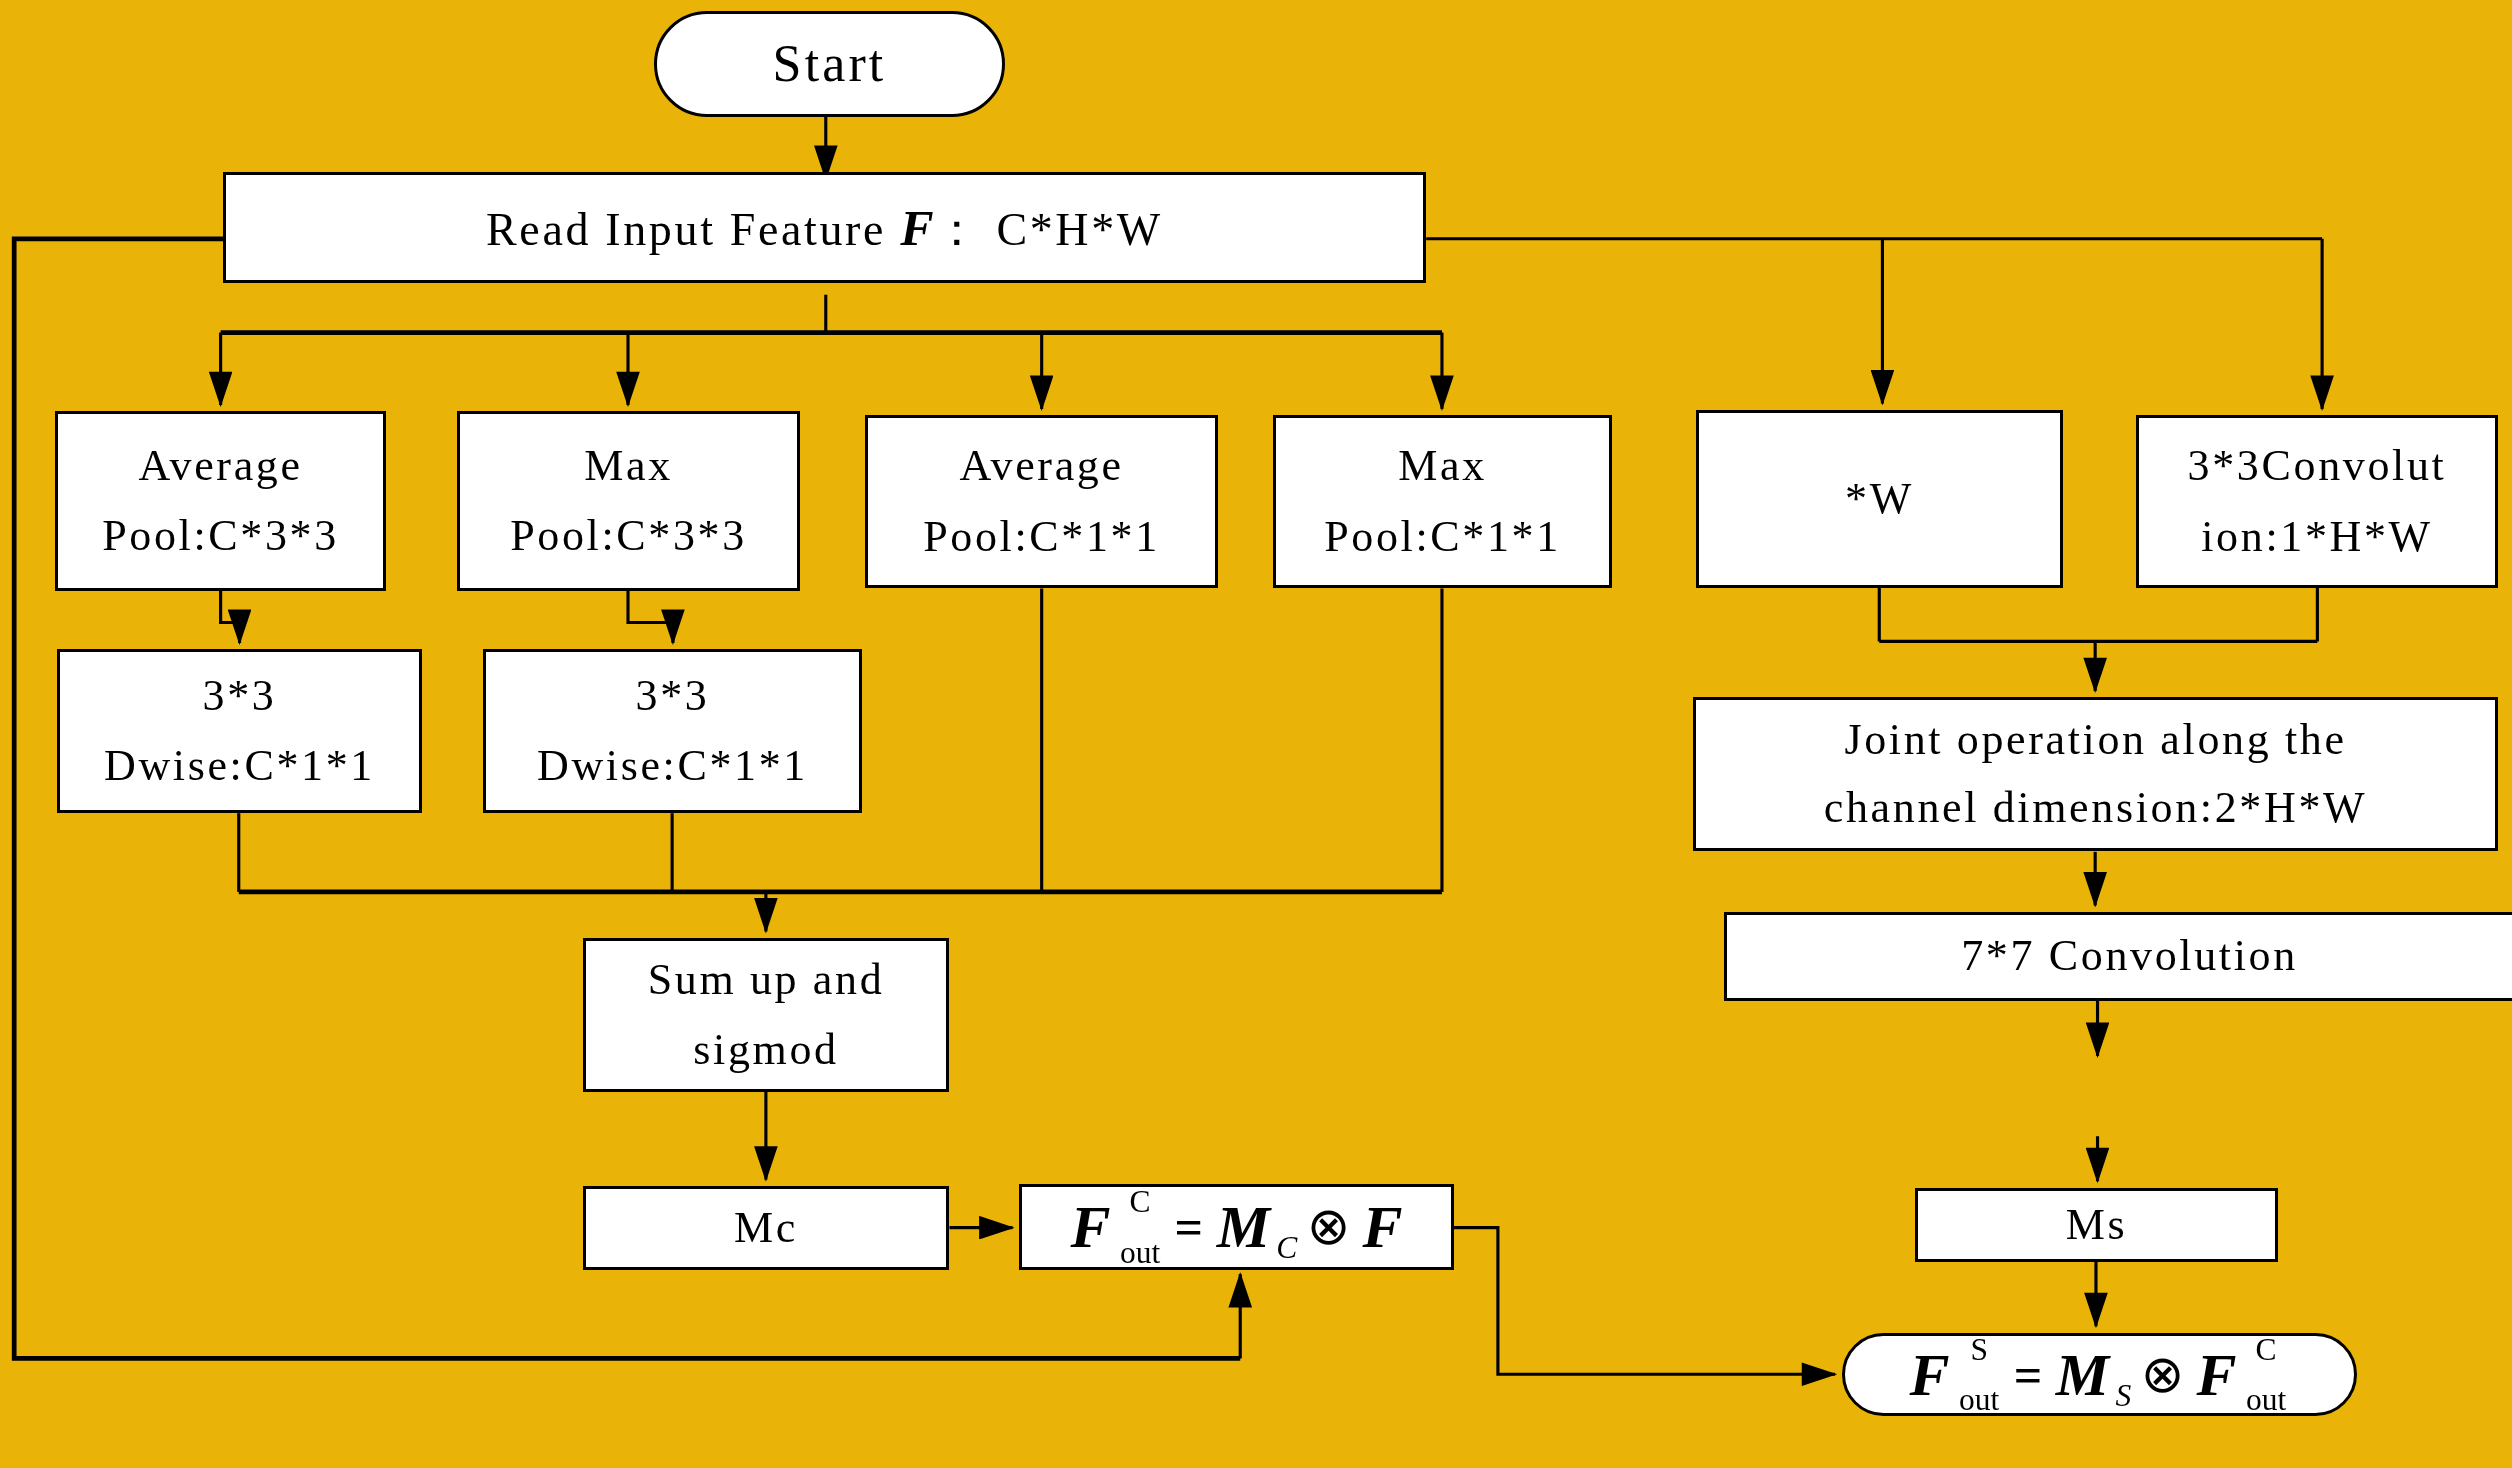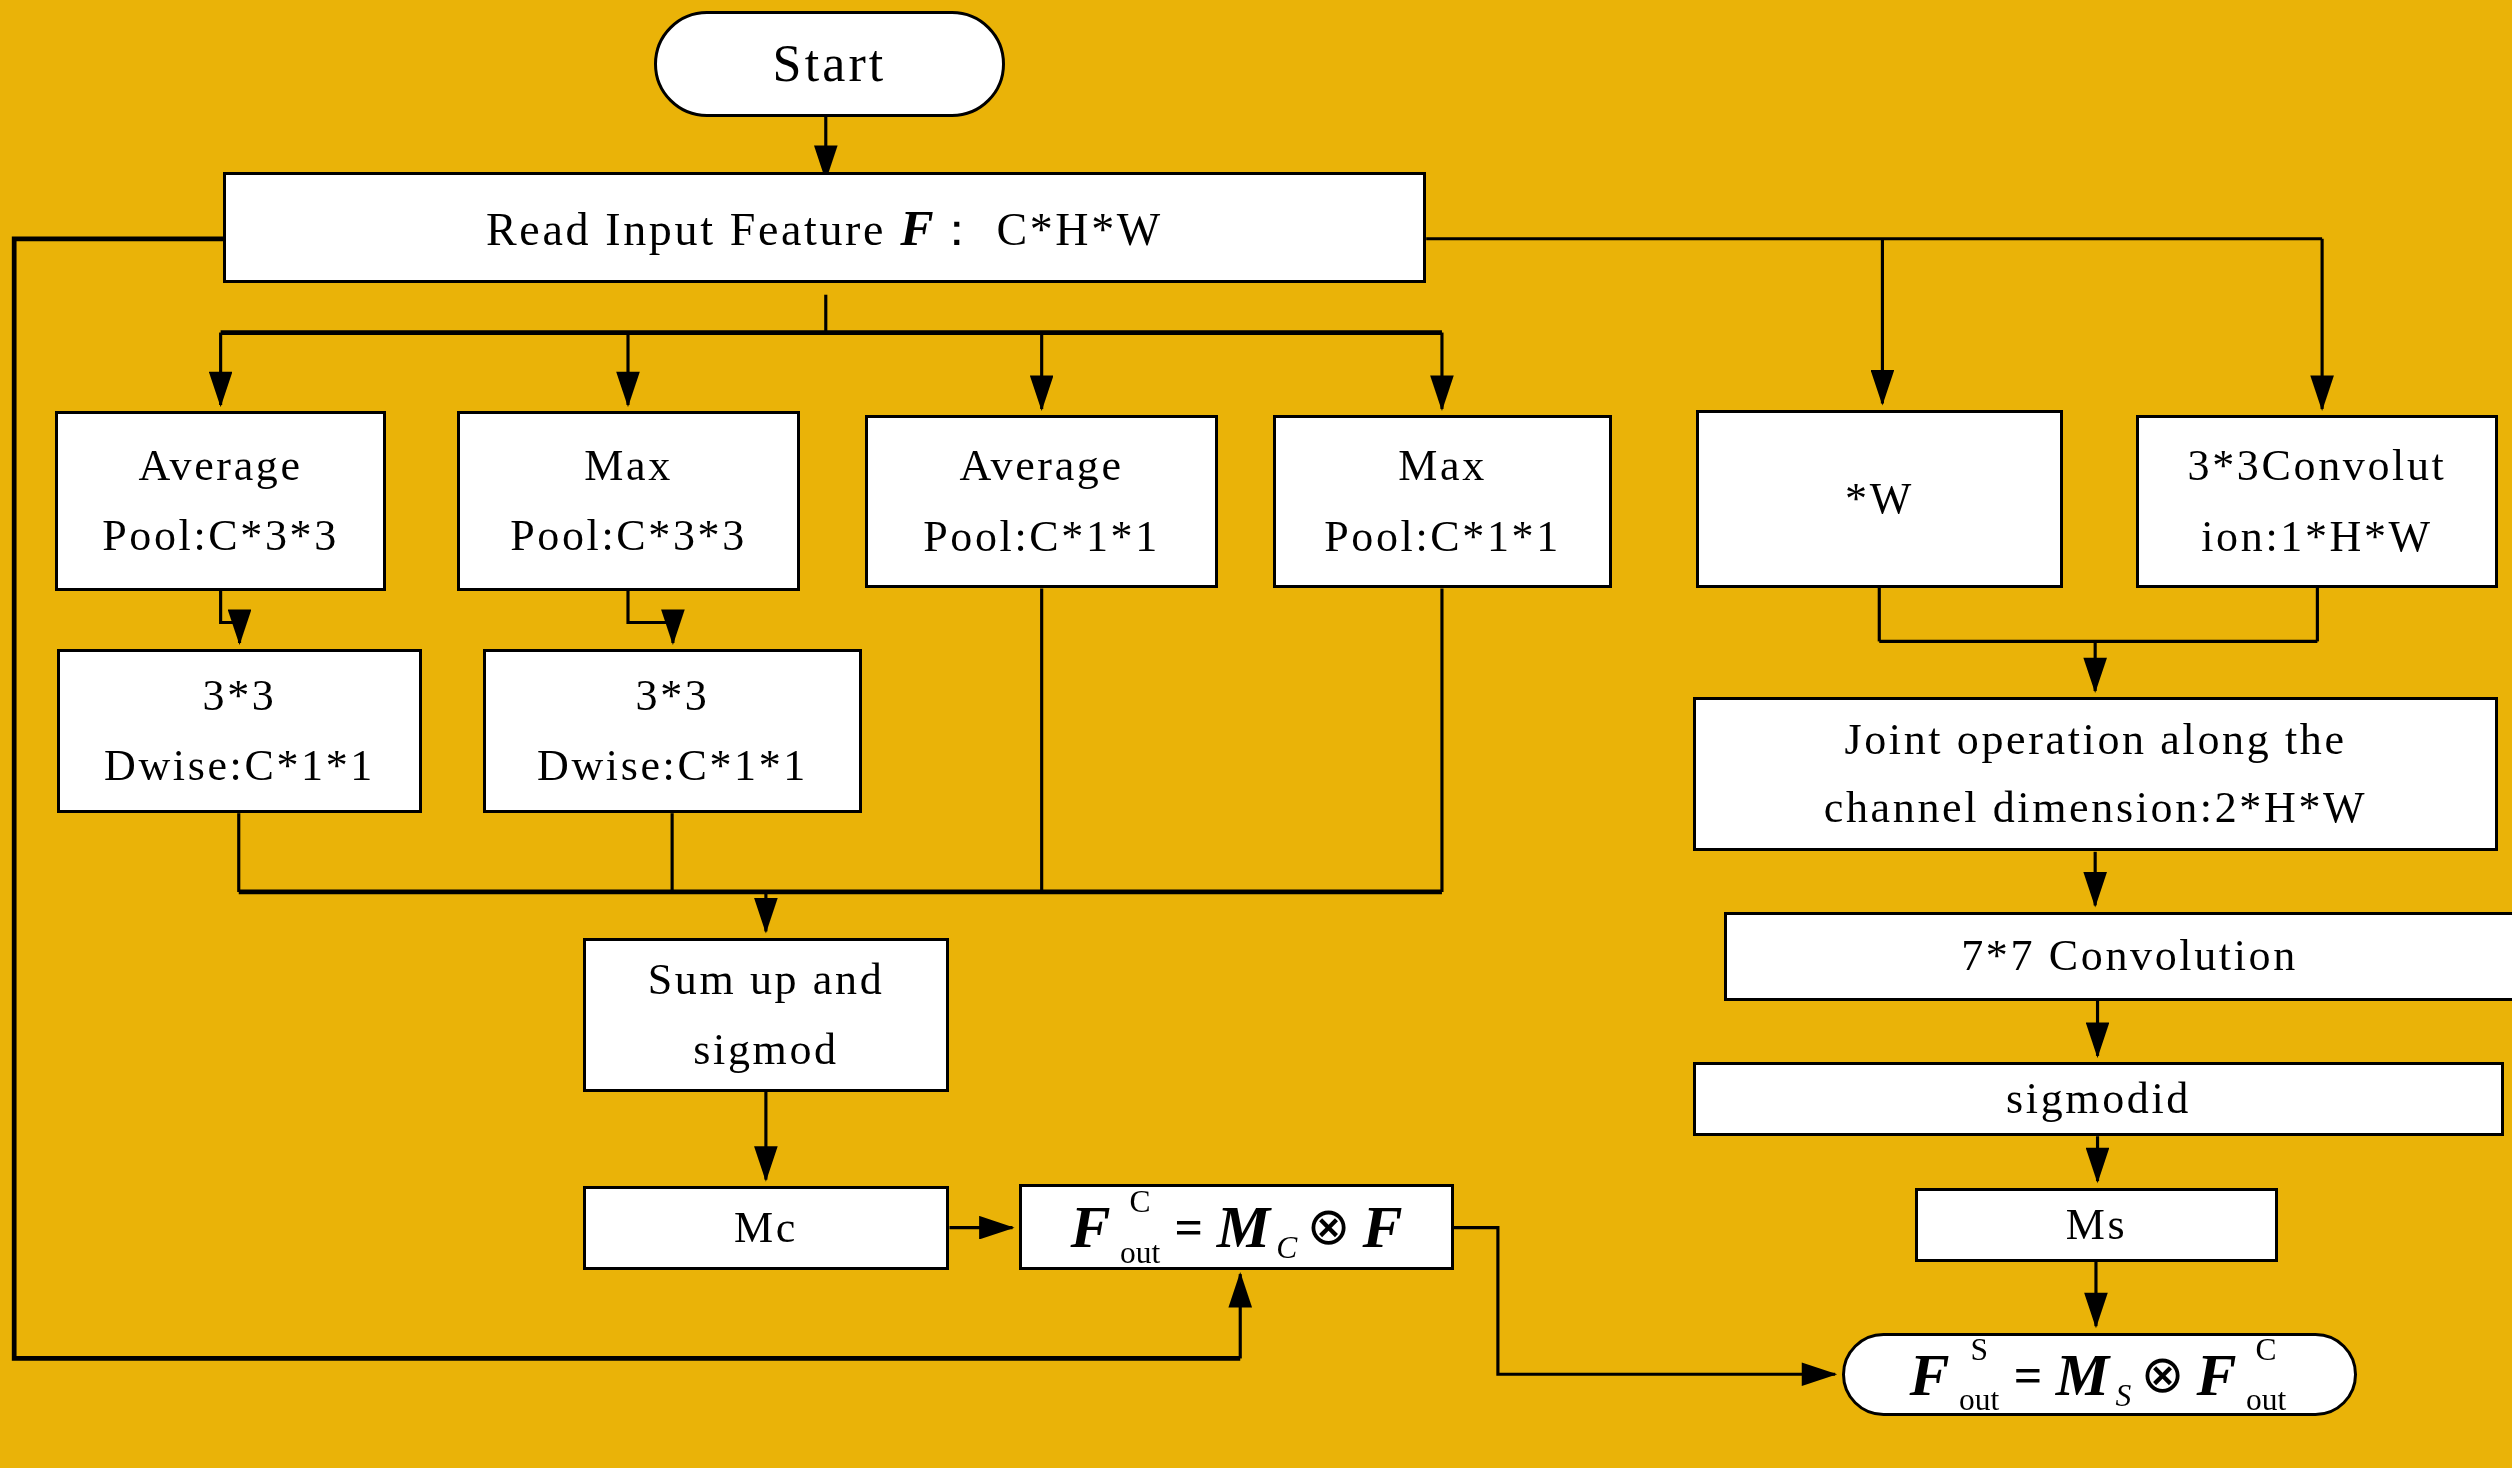--- a/index.html
+++ b/index.html
@@ -126,23 +126,20 @@
 
   <div class="node" style="left:1693px;top:697px;width:805px;height:154px;line-height:1.55;">
     <span class="ln">Joint operation along the</span>
     <span class="ln">channel dimension:2*H*W</span>
   </div>
 
   <div class="node" style="left:1693px;top:912px;width:811px;height:89px;margin-left:31px;">
     <span class="ln">7*7 Convolution</span>
   </div>
 
-  <div class="node" style="left:1693px;top:1062px;width:811px;height:74px;">
-    <span class="ln">sigmodid</span>
-  </div>
 
   <div class="node" style="left:1915px;top:1188px;width:363px;height:74px;justify-content:center;">
     <span class="ln">Ms</span>
   </div>
 
   <div class="node" style="left:583px;top:938px;width:366px;height:154px;">
     <span class="ln">Sum up and</span>
     <span class="ln">sigmod</span>
   </div>
 

